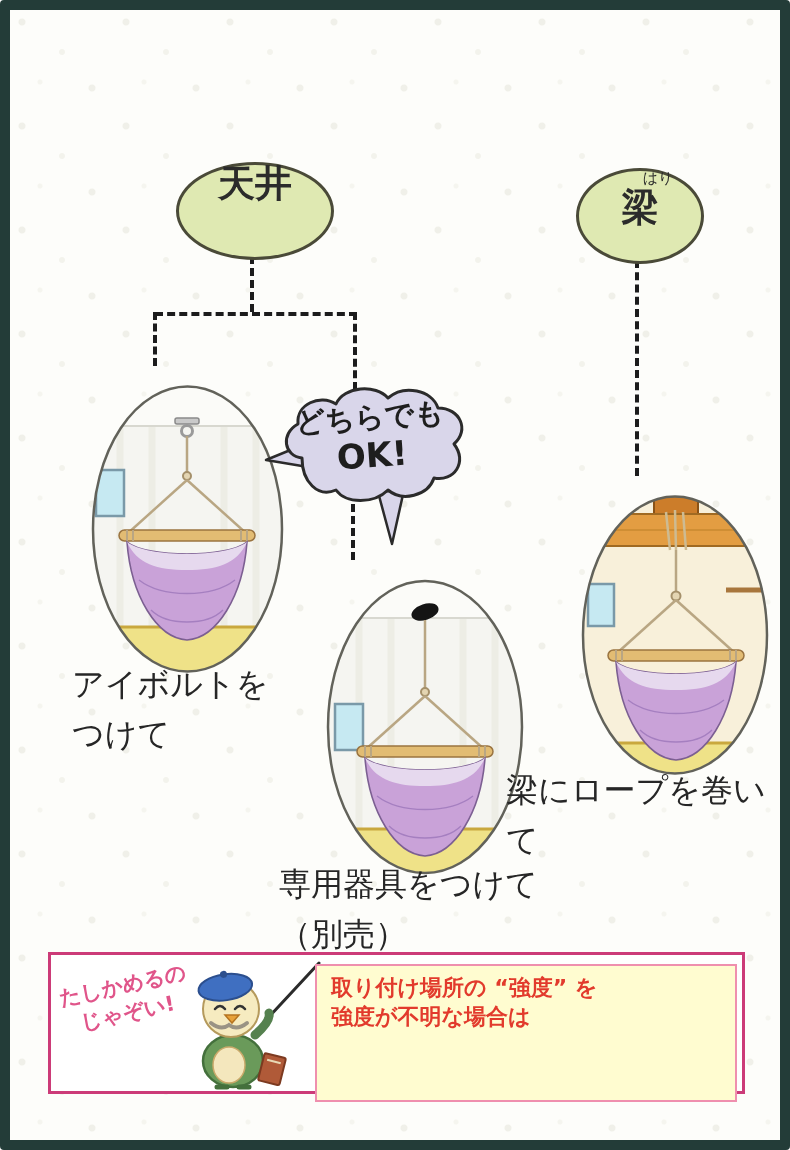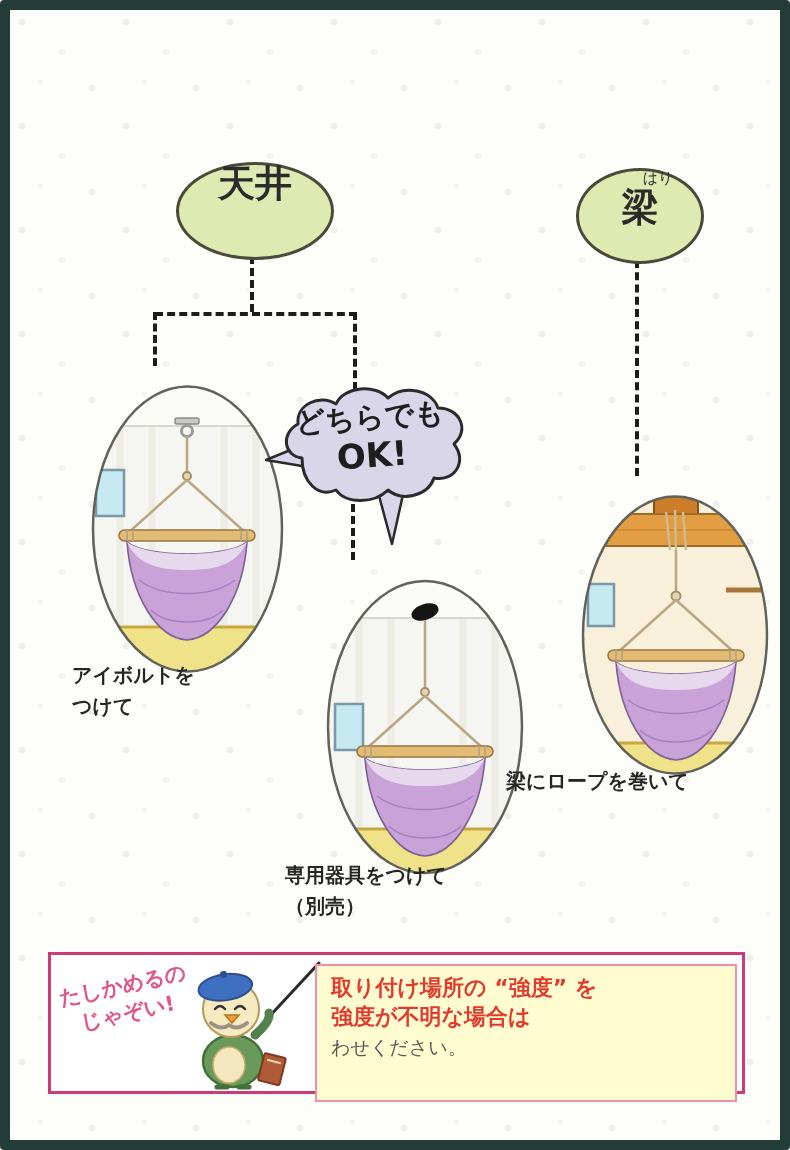--- a/index.html
+++ b/index.html
@@ -65,23 +65,23 @@
   
   .cloud{position:absolute;left:250px;top:366px;width:222px;height:172px;}
   .cloud svg{display:block;width:100%;height:100%;}
   .cloud-text{
     position:absolute;left:250px;top:390px;width:222px;text-align:center;
     transform:rotate(-4deg);font-weight:bold;color:#1e1e1e;line-height:1.2;
   }
   .cloud-line1{font-size:29px;display:block;}
   .cloud-line2{font-size:34px;display:block;}
   
-  .caption{position:absolute;font-size:20px;line-height:1.55;color:#262626;font-weight:bold;}
+  .caption{position:absolute;font-size:32px;line-height:1.55;color:#262626;}
   .caption-left{left:62px;top:650px;}
-  .caption-mid{left:275px;top:850px;}
+  .caption-mid{left:269px;top:850px;}
   .caption-right{left:496px;top:756px;}
   .caption span{display:block;}
   
   .notice{
     position:absolute;left:38px;top:942px;width:697px;height:142px;
     border:3px solid var(--notice-border,#cc3b78);background:#ffffff;
     box-sizing:border-box;
   }
   .speech{
     position:absolute;left:10px;top:16px;
@@ -260,18 +260,17 @@
         <path d="M44,66 q10,8 18,2 q8,6 18,-2" stroke="#9a9384" stroke-width="4" fill="none" stroke-linecap="round"></path>
         <path d="M50,130 h10 M72,130 h10" stroke="#44703c" stroke-width="5" stroke-linecap="round"></path>
       </svg>
     </div>
     <div class="warnbox">
       <div class="warn-title">
         <span>取り付け場所の “強度” を</span>
         <span>強度が不明な場合は</span>
       </div>
       <div class="warn-body">
-        <span>わせください。</span>
       </div>
     </div>
   </div>
 
 </div>
 
 </body></html>

